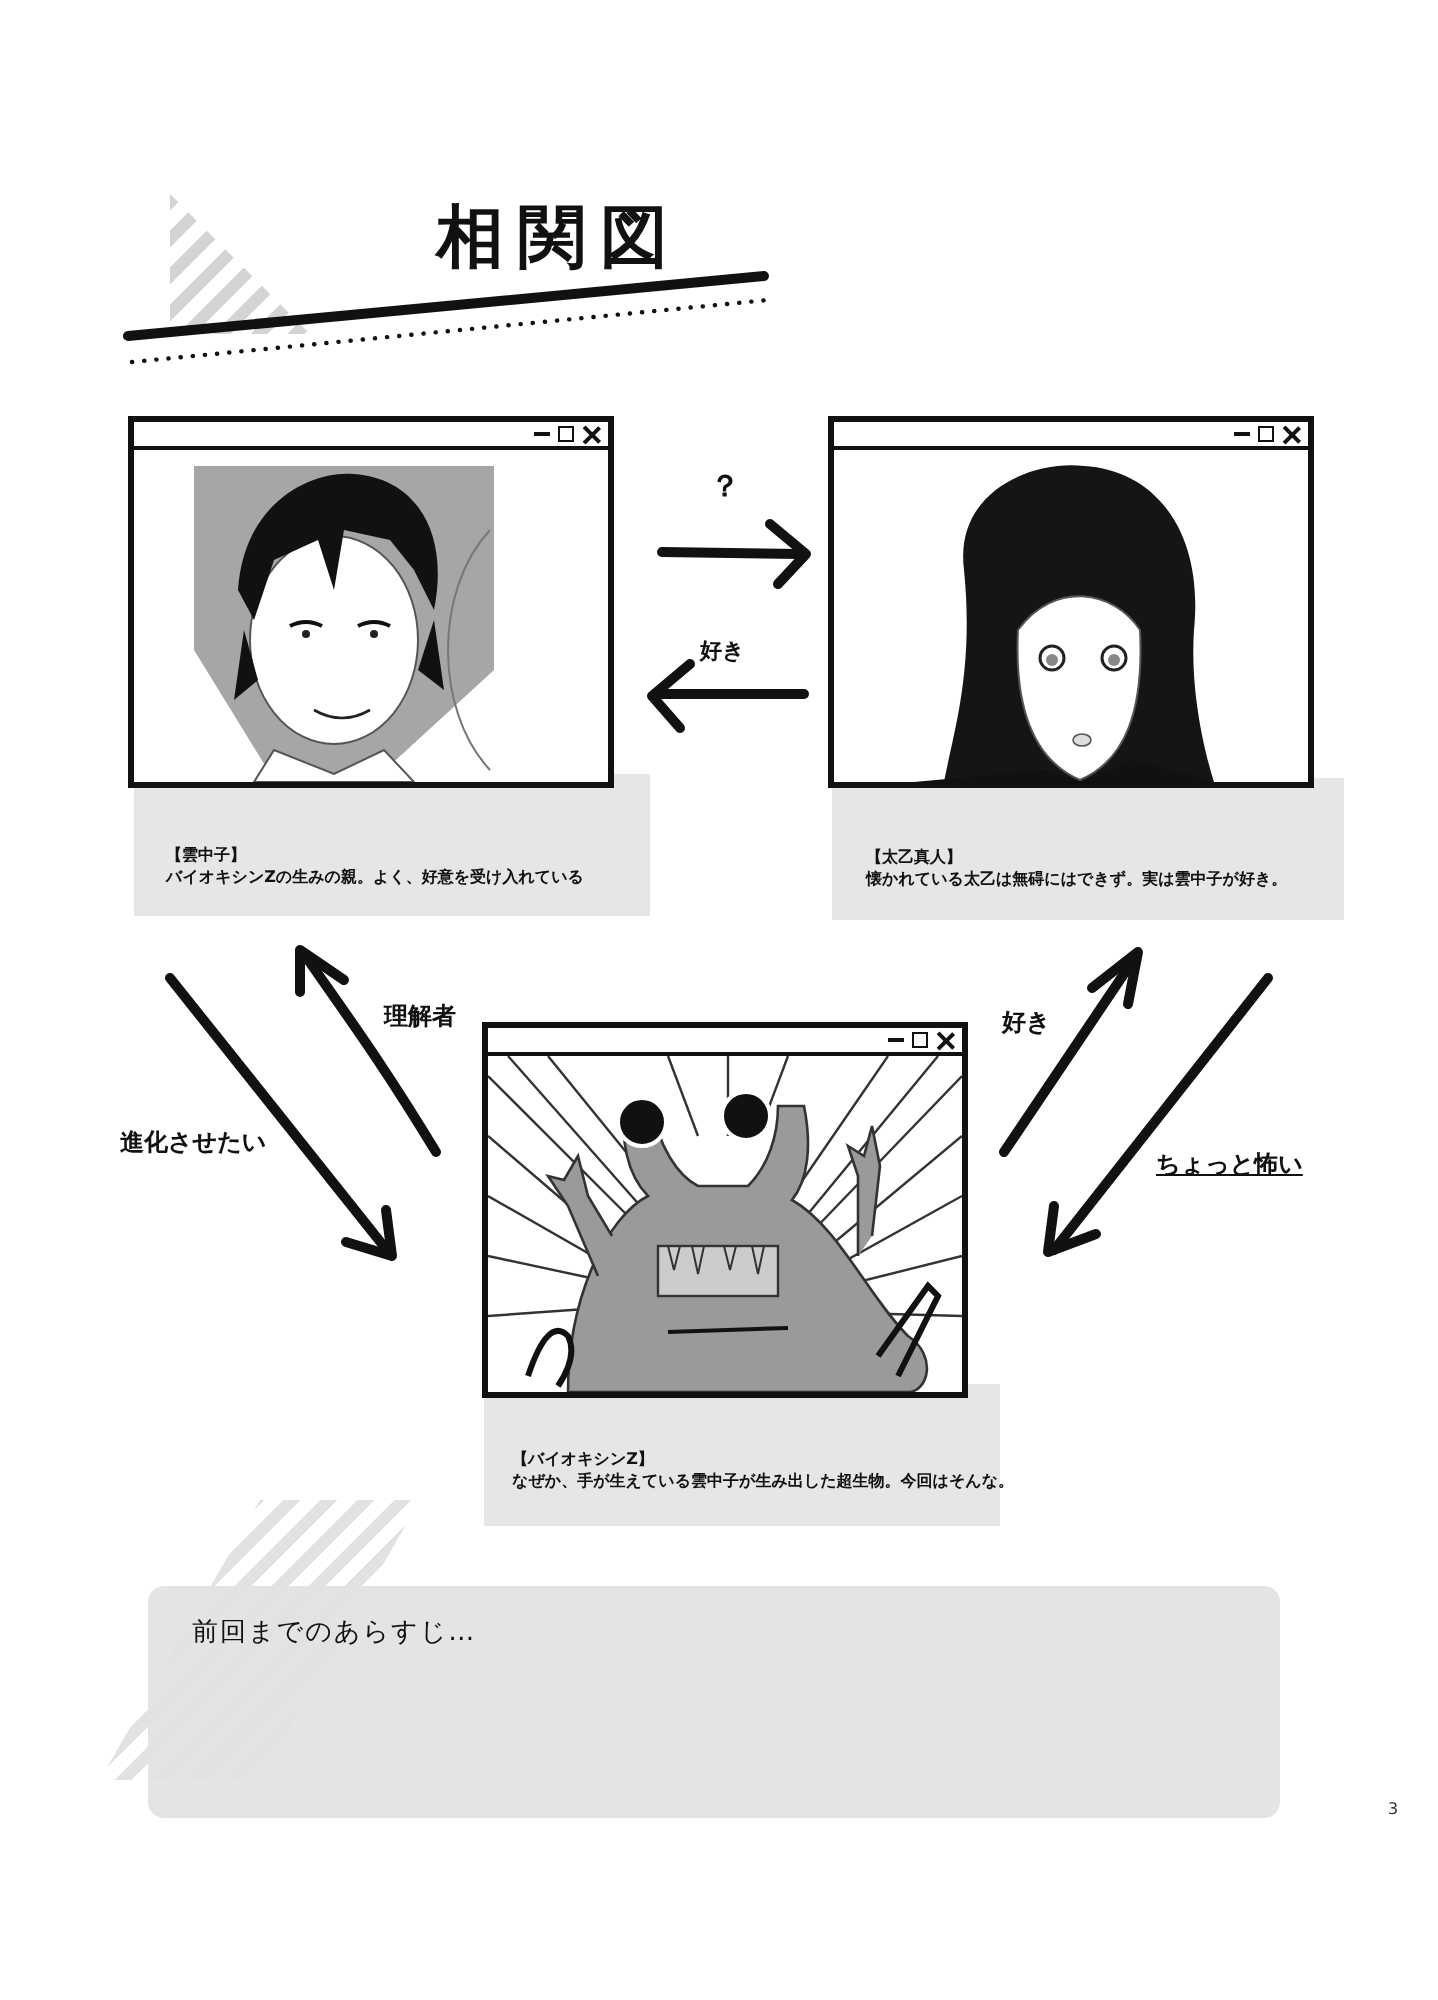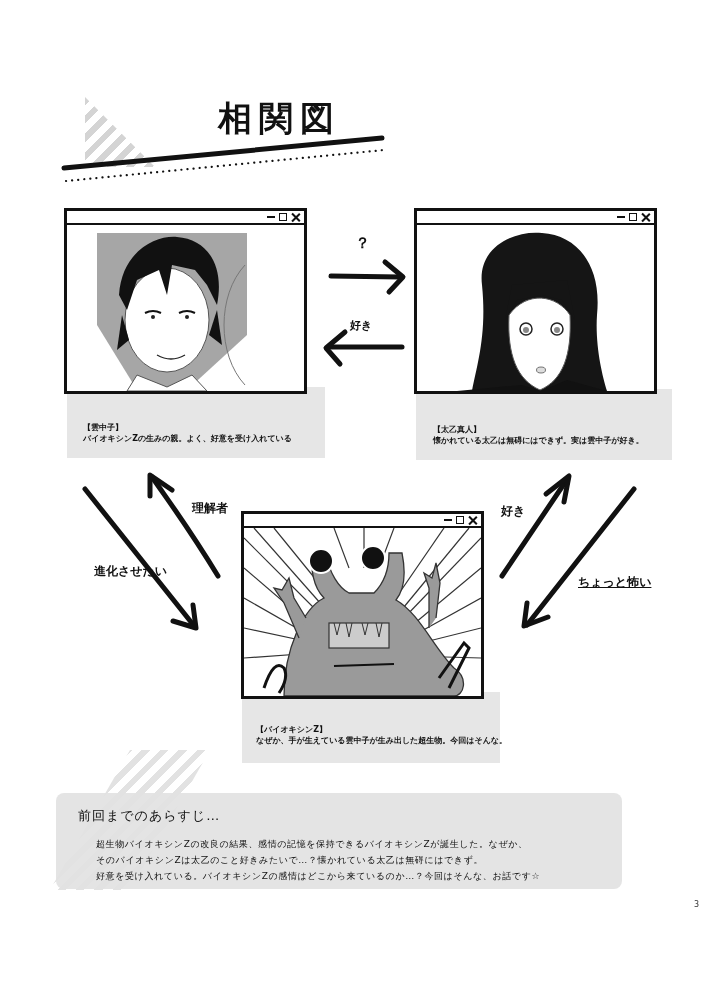--- a/index.html
+++ b/index.html
@@ -46,21 +46,21 @@
 
   .relation-label { position: absolute; font-size: 12px; font-weight: bold; color: #111; white-space: nowrap; }
 
   
   .summary-stripes {
     position: absolute; left: 50px; top: 750px; width: 160px; height: 140px;
     background: repeating-linear-gradient(135deg, #e2e2e2 0 6px, transparent 6px 13px);
     clip-path: polygon(50% 0, 100% 0, 50% 100%, 0 100%);
   }
   .summary-box {
-    position: absolute; left: 56px; top: 793px; width: 566px; height: 96px;
+    position: absolute; left: 74px; top: 793px; width: 566px; height: 116px;
     background: rgba(226,226,226,0.92); border-radius: 8px;
   }
   .summary-title {
     position: absolute; left: 22px; top: 14px; font-size: 13px; color: #111; letter-spacing: 1px;
   }
   .summary-body {
     position: absolute; left: 40px; top: 43px; font-size: 9px; line-height: 16px; color: #111; letter-spacing: 0.6px;
   }
   .page-number { position: absolute; left: 694px; top: 900px; font-size: 8px; color: #333; }
 </style>
@@ -199,27 +199,22 @@
     <path d="M546,494 L569,476 L564,502"></path>
 
     <path d="M634,489 L527,625"></path>
     <path d="M527,603 L524,626 L548,617"></path>
   </g>
 </svg>
 
 <div class="relation-label" style="left:355px; top:234px; font-size:15px;">？</div>
 <div class="relation-label" style="left:350px; top:318px; font-size:11px;">好き</div>
 <div class="relation-label" style="left:192px; top:500px;text-align:center;">理解者</div>
-<div class="relation-label" style="left:60px; top:563px;margin-left:34px;">進化させたい</div>
+<div class="relation-label" style="left:60px; top:563px;">進化させたい</div>
 <div class="relation-label" style="left:501px; top:503px;">好き</div>
 <div class="relation-label" style="left:578px; top:574px;text-decoration:underline;">ちょっと怖い</div>
 
 <div class="summary-stripes"></div>
 <div class="summary-box">
   <div class="summary-title">前回までのあらすじ…</div>
-  <div class="summary-body">
-    <div>超生物バイオキシンZの改良の結果、感情の記憶を保持できるバイオキシンZが誕生した。なぜか、</div>
-    <div>そのバイオキシンZは太乙のこと好きみたいで…？懐かれている太乙は無碍にはできず。</div>
-    <div>好意を受け入れている。バイオキシンZの感情はどこから来ているのか…？今回はそんな、お話です☆</div>
-  </div>
 </div>
 
 <div class="page-number">3</div>
 
 </body></html>

